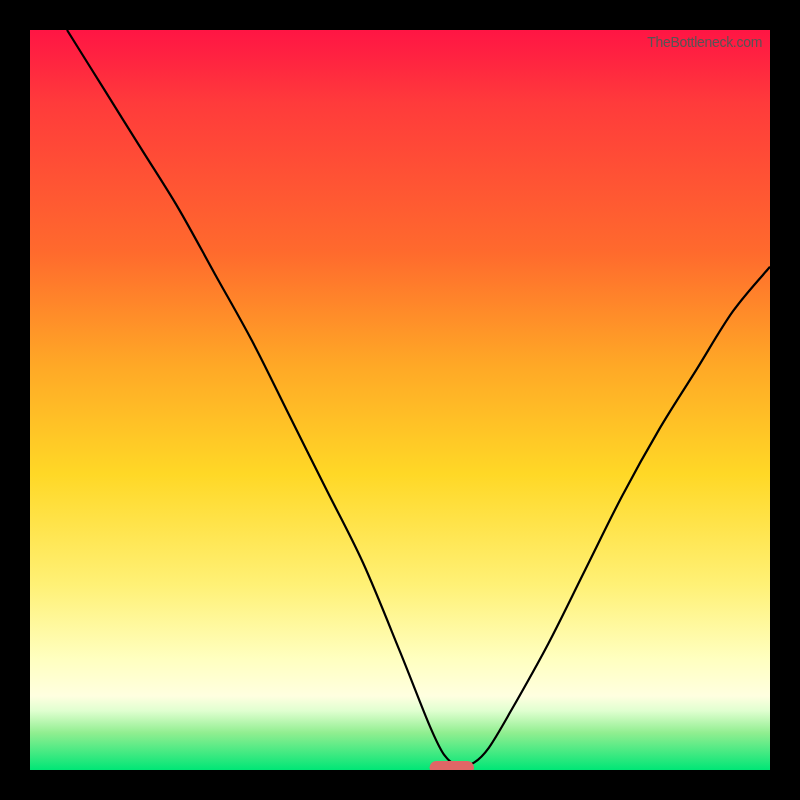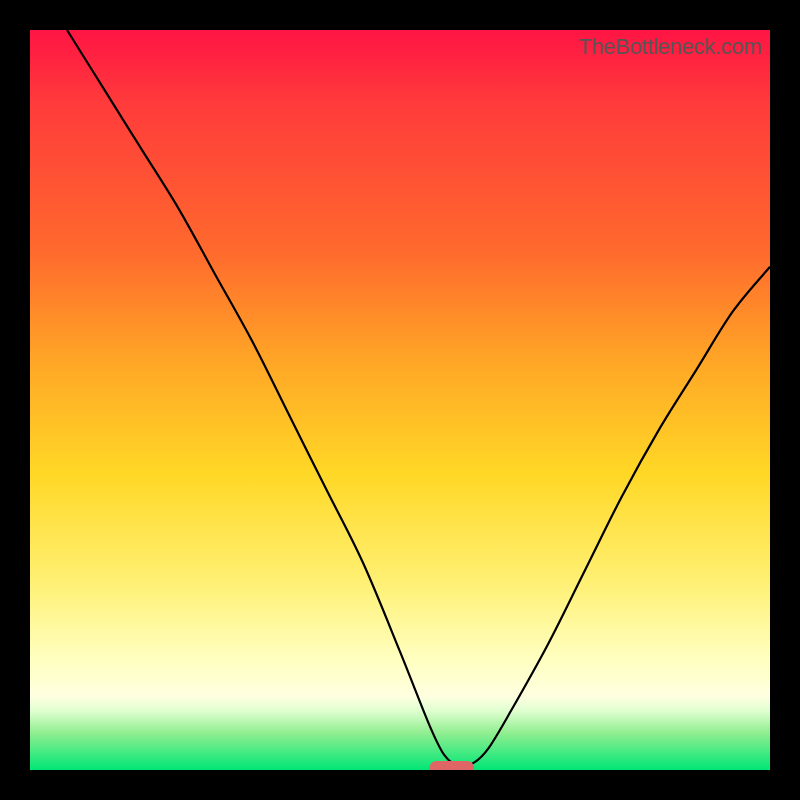--- a/index.html
+++ b/index.html
@@ -27,21 +27,21 @@
       #ffffe0 90%,
       #e0ffd0 92%,
       #90ee90 95%,
       #00e676 100%);
   }
   .watermark {
     position: absolute;
     top: 4px;
     right: 8px;
     font-family: Arial, Helvetica, sans-serif;
-    font-size: 22px;
+    font-size: 14px;
     font-weight: 500;
     color: #555555;
     letter-spacing: -0.3px;
   }
   .curve-svg {
     position: absolute;
     left: 0;
     top: 0;
     width: 740px;
     height: 740px;

